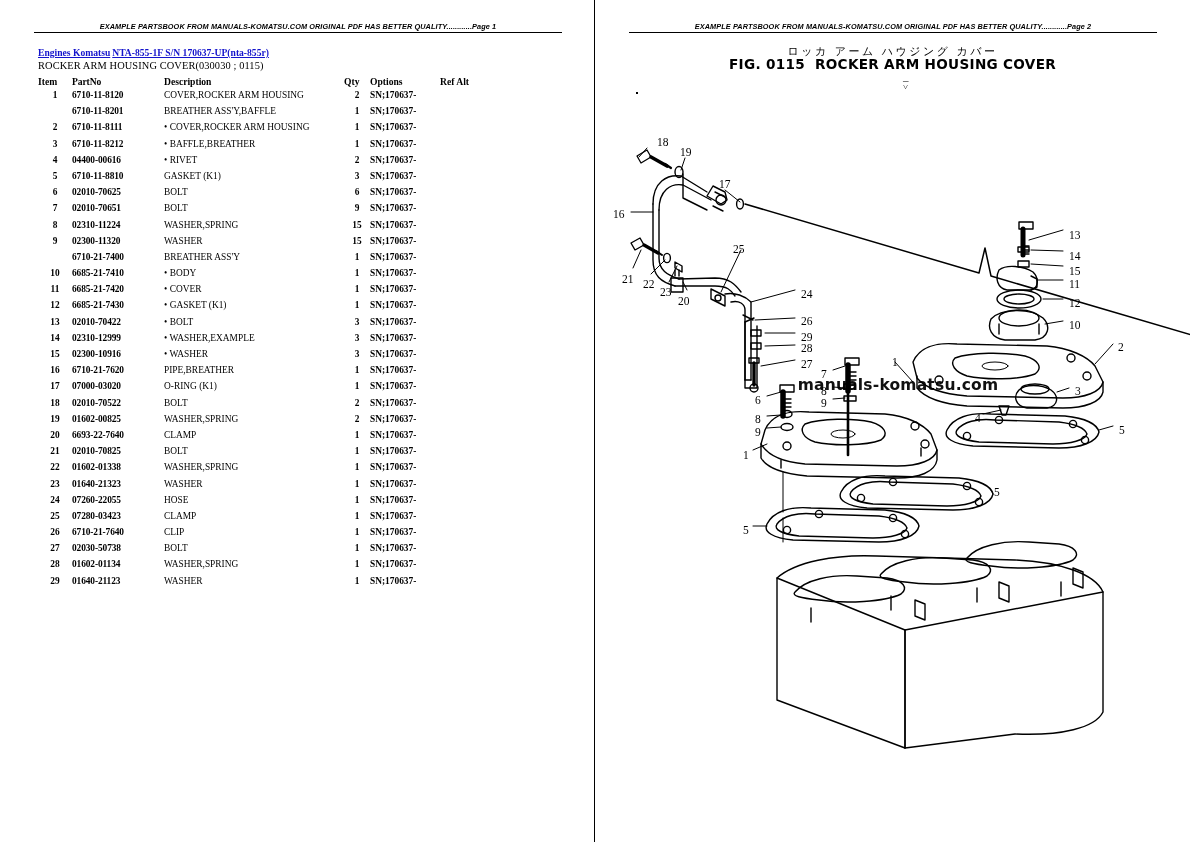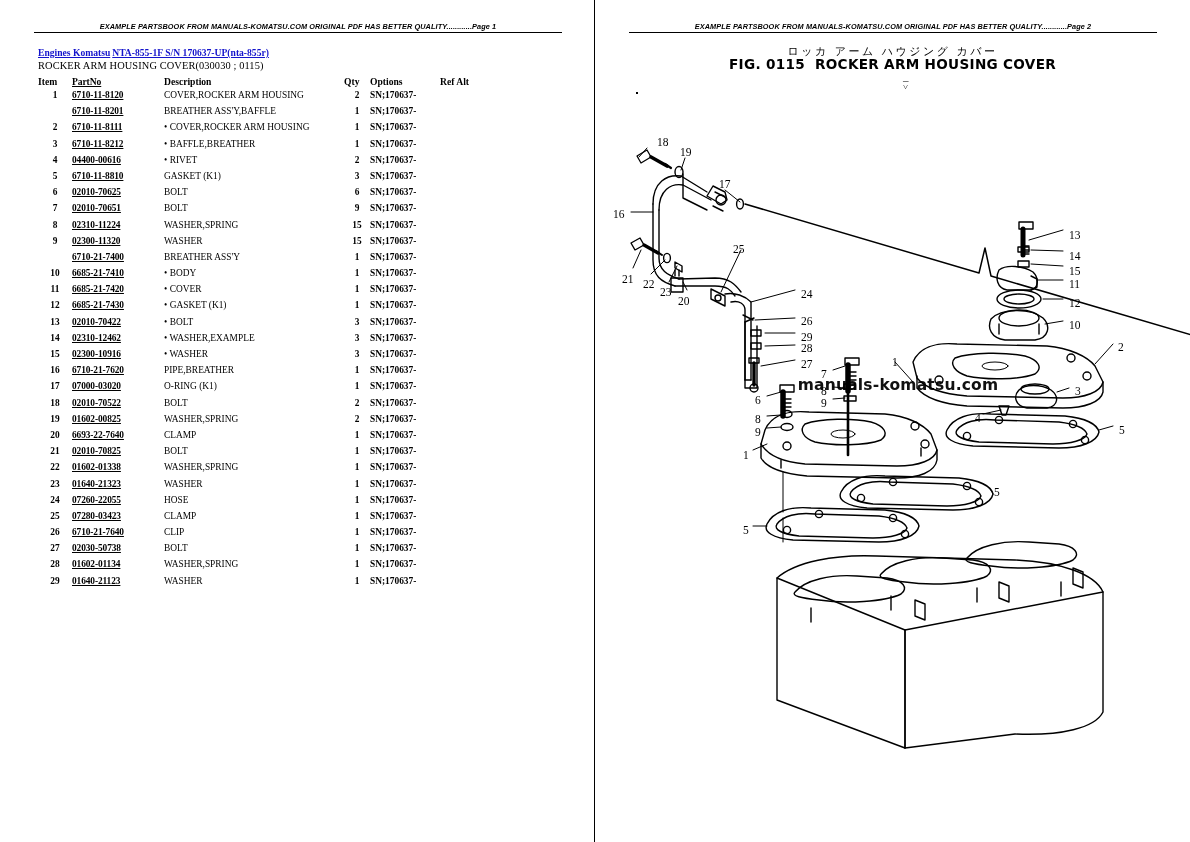--- a/index.html
+++ b/index.html
@@ -22,21 +22,21 @@
   .linkline .l2{margin-left:2px;margin-top:48px;}
   .subtitle{position:absolute;left:38px;top:60px;font-size:10.4px;white-space:nowrap;
             letter-spacing:.1px;}
 
   table.parts{position:absolute;left:38px;top:76px;border-collapse:collapse;
               font-size:9.4px;}
   table.parts th{font-weight:bold;text-align:left;padding:0 0 3px 0;
                  font-size:9.6px;white-space:nowrap;}
   table.parts td{padding:0;height:16.2px;vertical-align:top;white-space:nowrap;}
   .c-item{width:34px;text-align:center;font-weight:bold;}
-  .c-part{width:92px;font-weight:bold;letter-spacing:-.1px;text-decoration:underline;}
+  .c-part{width:92px;font-weight:bold;letter-spacing:-.1px;}
   .c-desc{width:180px;}
   .c-qty{width:26px;text-align:center;font-weight:bold;}
   .c-opt{width:70px;font-weight:bold;}
   .c-ref{width:44px;}
   th.c-item{text-align:center;padding-left:0;}
   th.c-desc{text-align:center;}
   th.c-qty{text-align:center;}
 
   .fig-jp{position:absolute;top:44px;left:595px;width:595px;text-align:center;
           font-size:11px;letter-spacing:2.5px;font-family:"DejaVu Sans",sans-serif;}
@@ -199,21 +199,21 @@
         <tr>
           <td class="c-item">13</td>
           <td class="c-part">02010-70422</td>
           <td class="c-desc">• BOLT</td>
           <td class="c-qty">3</td>
           <td class="c-opt">SN;170637-</td>
           <td class="c-ref"></td>
         </tr>
         <tr>
           <td class="c-item">14</td>
-          <td class="c-part">02310-12462</td>
+          <td class="c-part">02310-12999</td>
           <td class="c-desc">• WASHER,EXAMPLE</td>
           <td class="c-qty">3</td>
           <td class="c-opt">SN;170637-</td>
           <td class="c-ref"></td>
         </tr>
         <tr>
           <td class="c-item">15</td>
           <td class="c-part">02300-10916</td>
           <td class="c-desc">• WASHER</td>
           <td class="c-qty">3</td>

